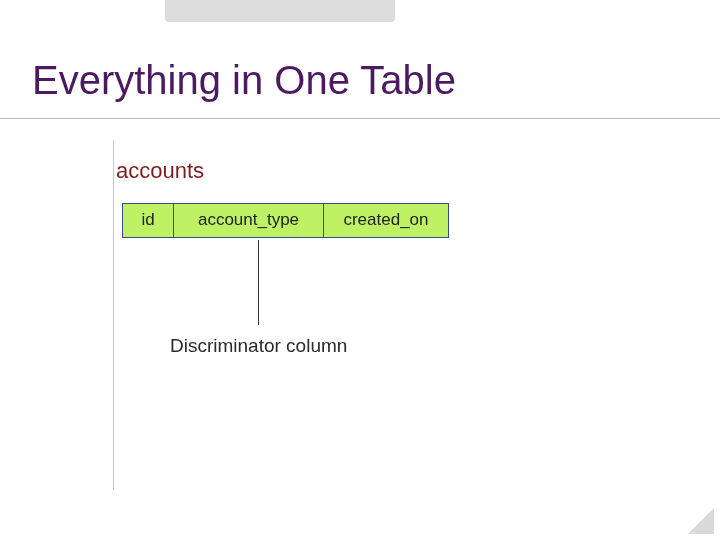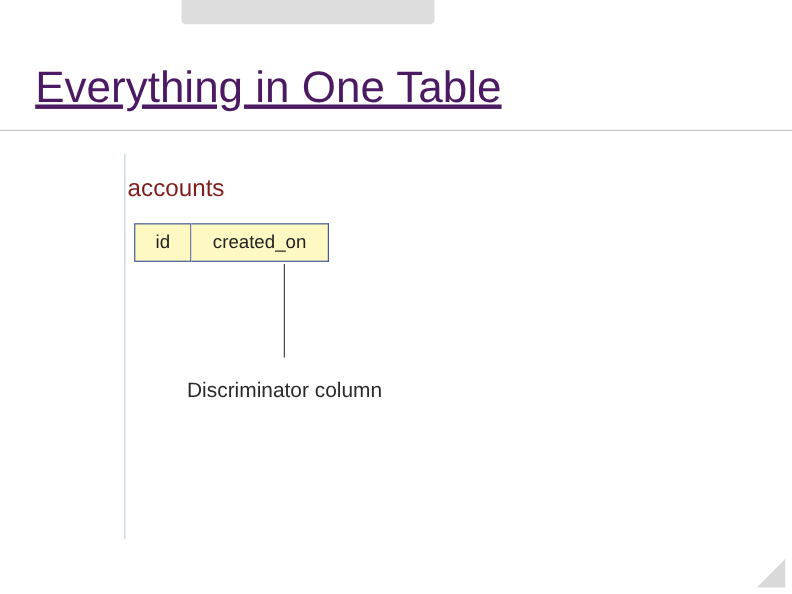--- a/index.html
+++ b/index.html
@@ -47,21 +47,20 @@
 
   .slide-title {
     position: absolute;
     left: 32px;
     top: 58px;
     font-size: 40px;
     font-family: Verdana, Geneva, sans-serif;
     color: #4b1a63;
     font-weight: 400;
     letter-spacing: 0;
-    text-decoration: underline;
   }
   .title-underline {
     position: absolute;
     left: 0;
     top: 118px;
     width: 720px;
     height: 0;
     border-top: 1px solid #bdbdbd;
   }
 
@@ -75,21 +74,21 @@
 
   .schema-row {
     position: absolute;
     left: 122px;
     top: 203px;
     display: flex;
     align-items: stretch;
   }
   .schema-cell {
     border: 1.5px solid #374997;
-    background: #fef9c3;
+    background: #bef264;
     color: #222;
     font-size: 17px;
     padding: 6px 14px 7px;
     text-align: center;
     box-sizing: border-box;
   }
   .schema-cell + .schema-cell {
     border-left: none;
   }
   .c-id          { min-width: 52px;  padding-left:18px; padding-right:18px;}
@@ -104,21 +103,21 @@
     left: 258px;      
     top: 240px;       
     width: 0;
     height: 85px;
     border-left: 1px solid #333;
   }
 
   .annotation {
     position: absolute;
     left: 170px;
-    top: 345px;
+    top: 335px;
     font-size: 19px;
     color: #2a2a2a;
     text-align: center;
   }
 
   
   .corner {
     position: absolute;
     right: 6px;
     bottom: 6px;
@@ -152,20 +151,21 @@
 <div class="topbar"></div>
 <div class="margin-line"></div>
 
 <div class="slide-title">Everything in One Table</div>
 <div class="title-underline"></div>
 
 <div class="table-label">accounts</div>
 
 <div class="schema-row">
   <div class="schema-cell c-id">id</div>
+  <div class="schema-cell c-account">account_type</div>
   <div class="schema-cell c-createdon">created_on</div>
 </div>
 
 <div class="pointer-line"></div>
 
 <div class="annotation">Discriminator column</div>
 
 <div class="corner"></div>
 
 </body></html>

